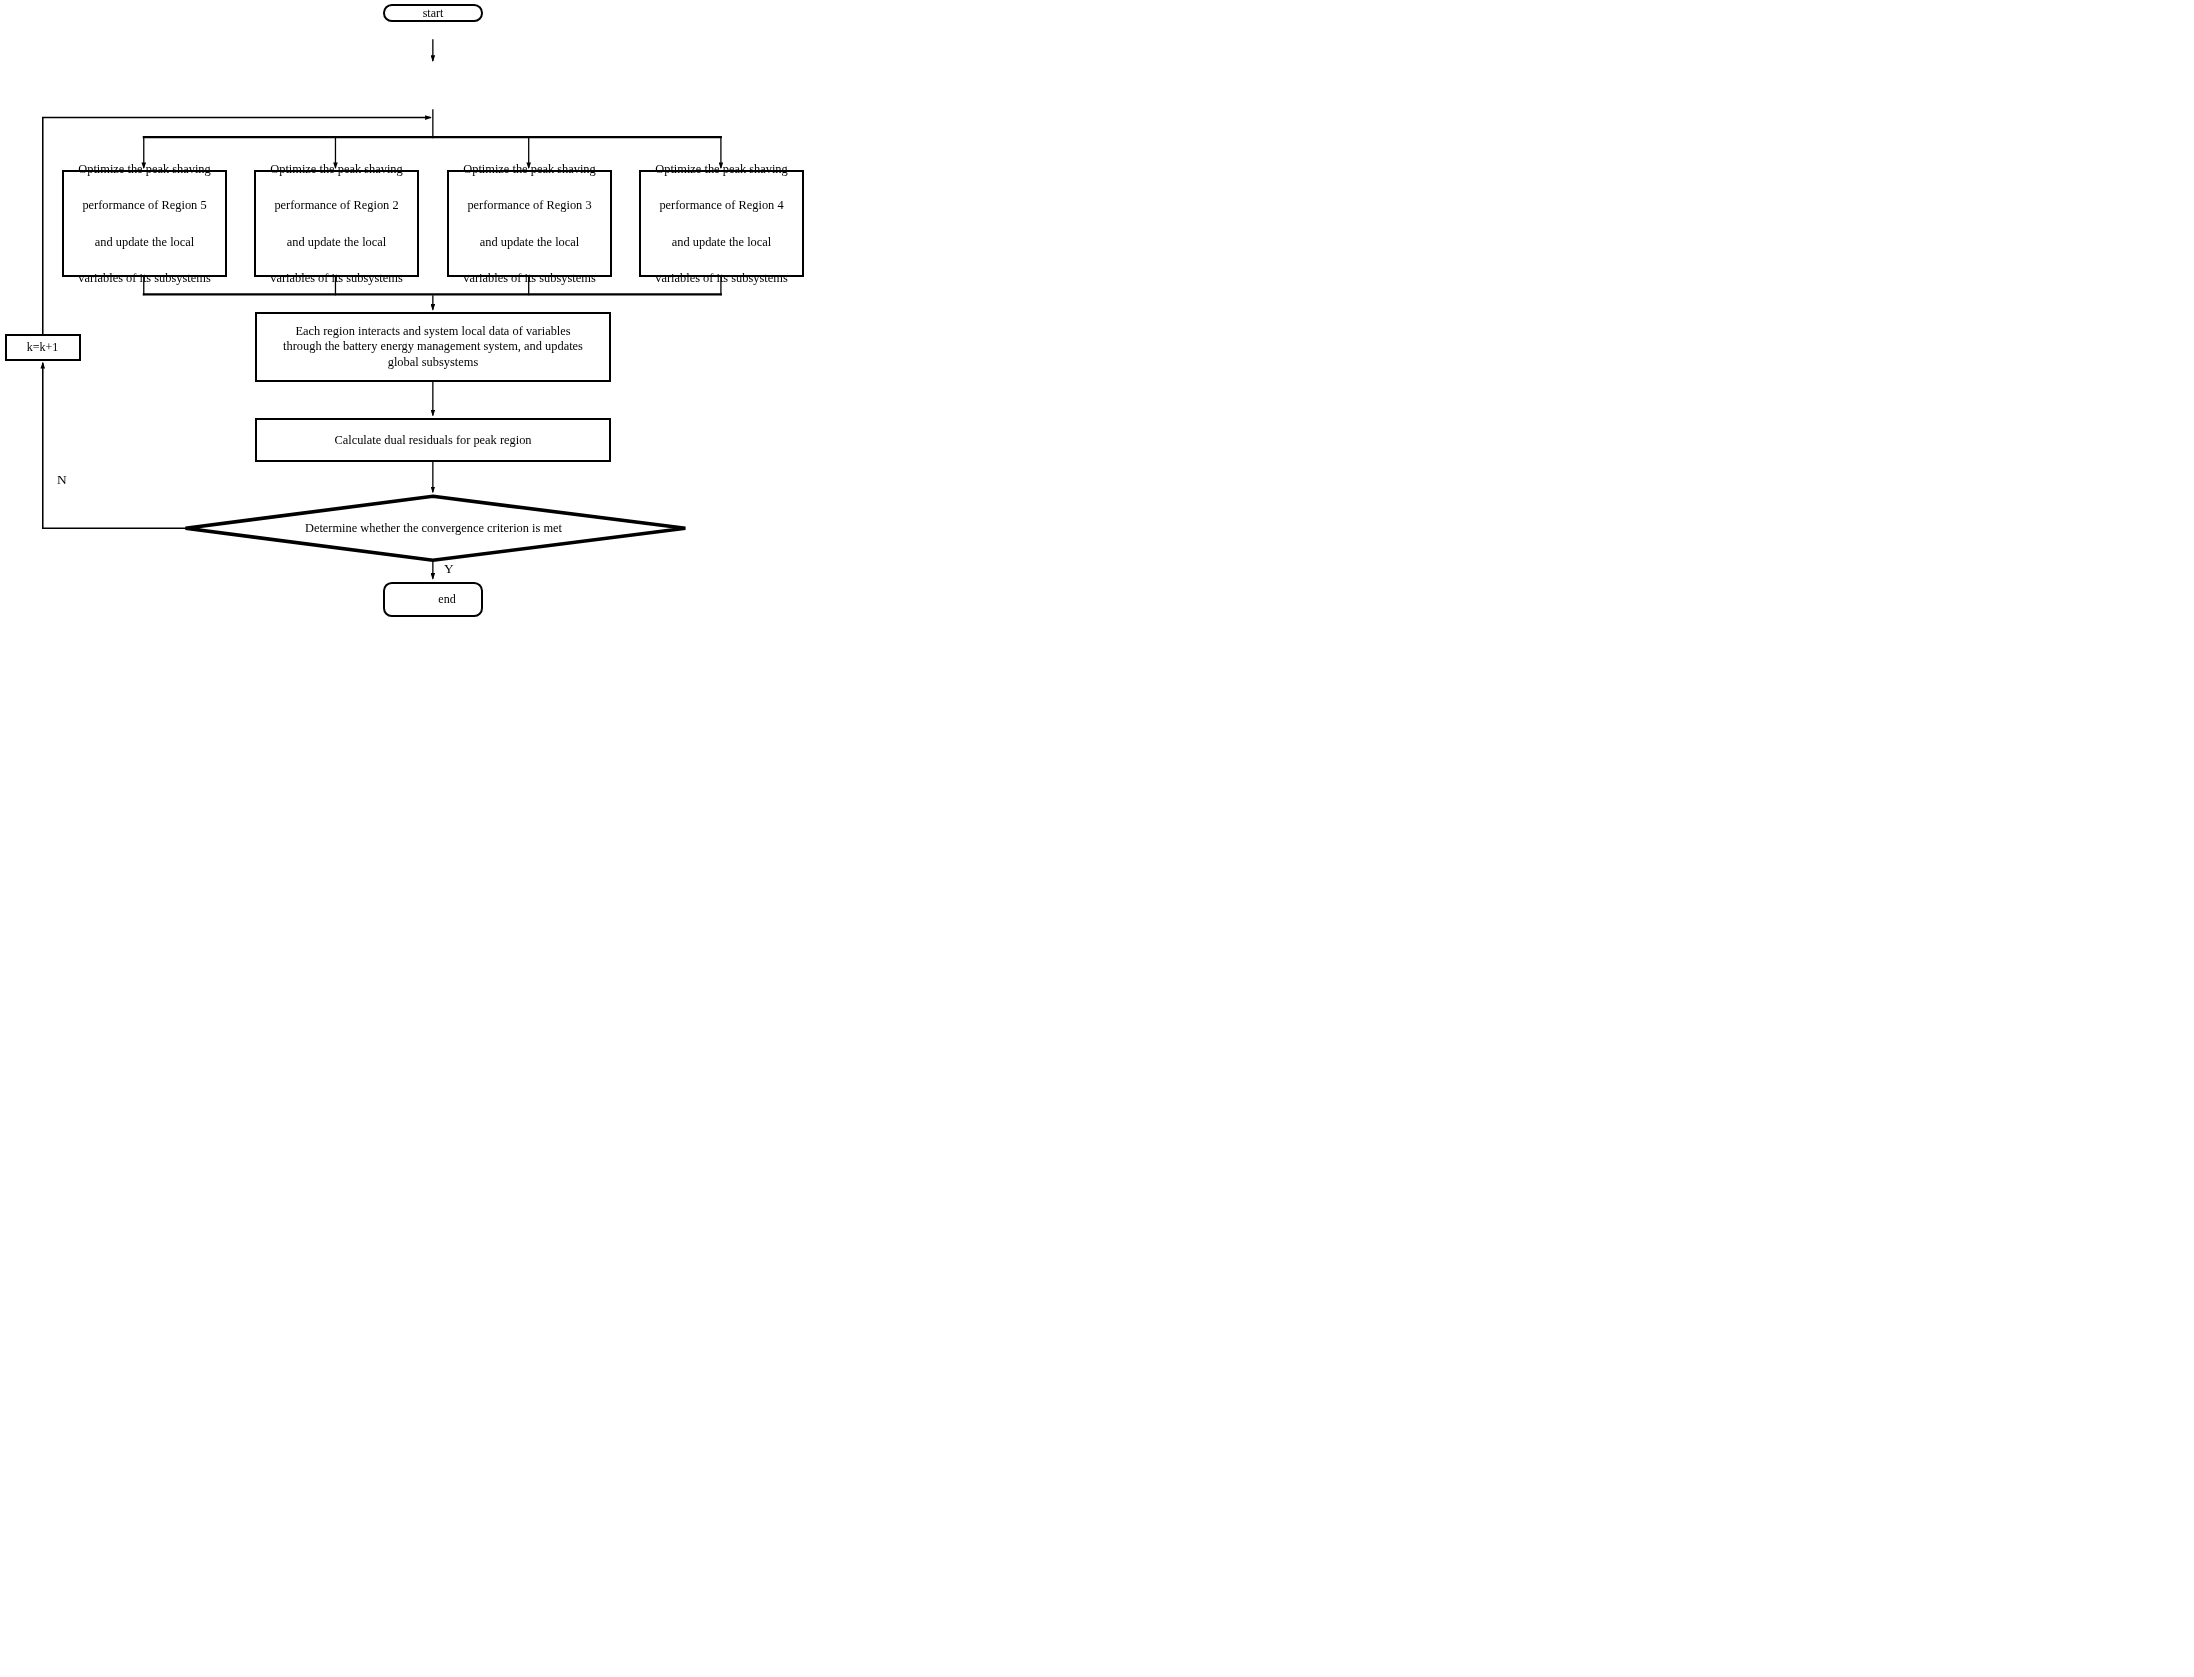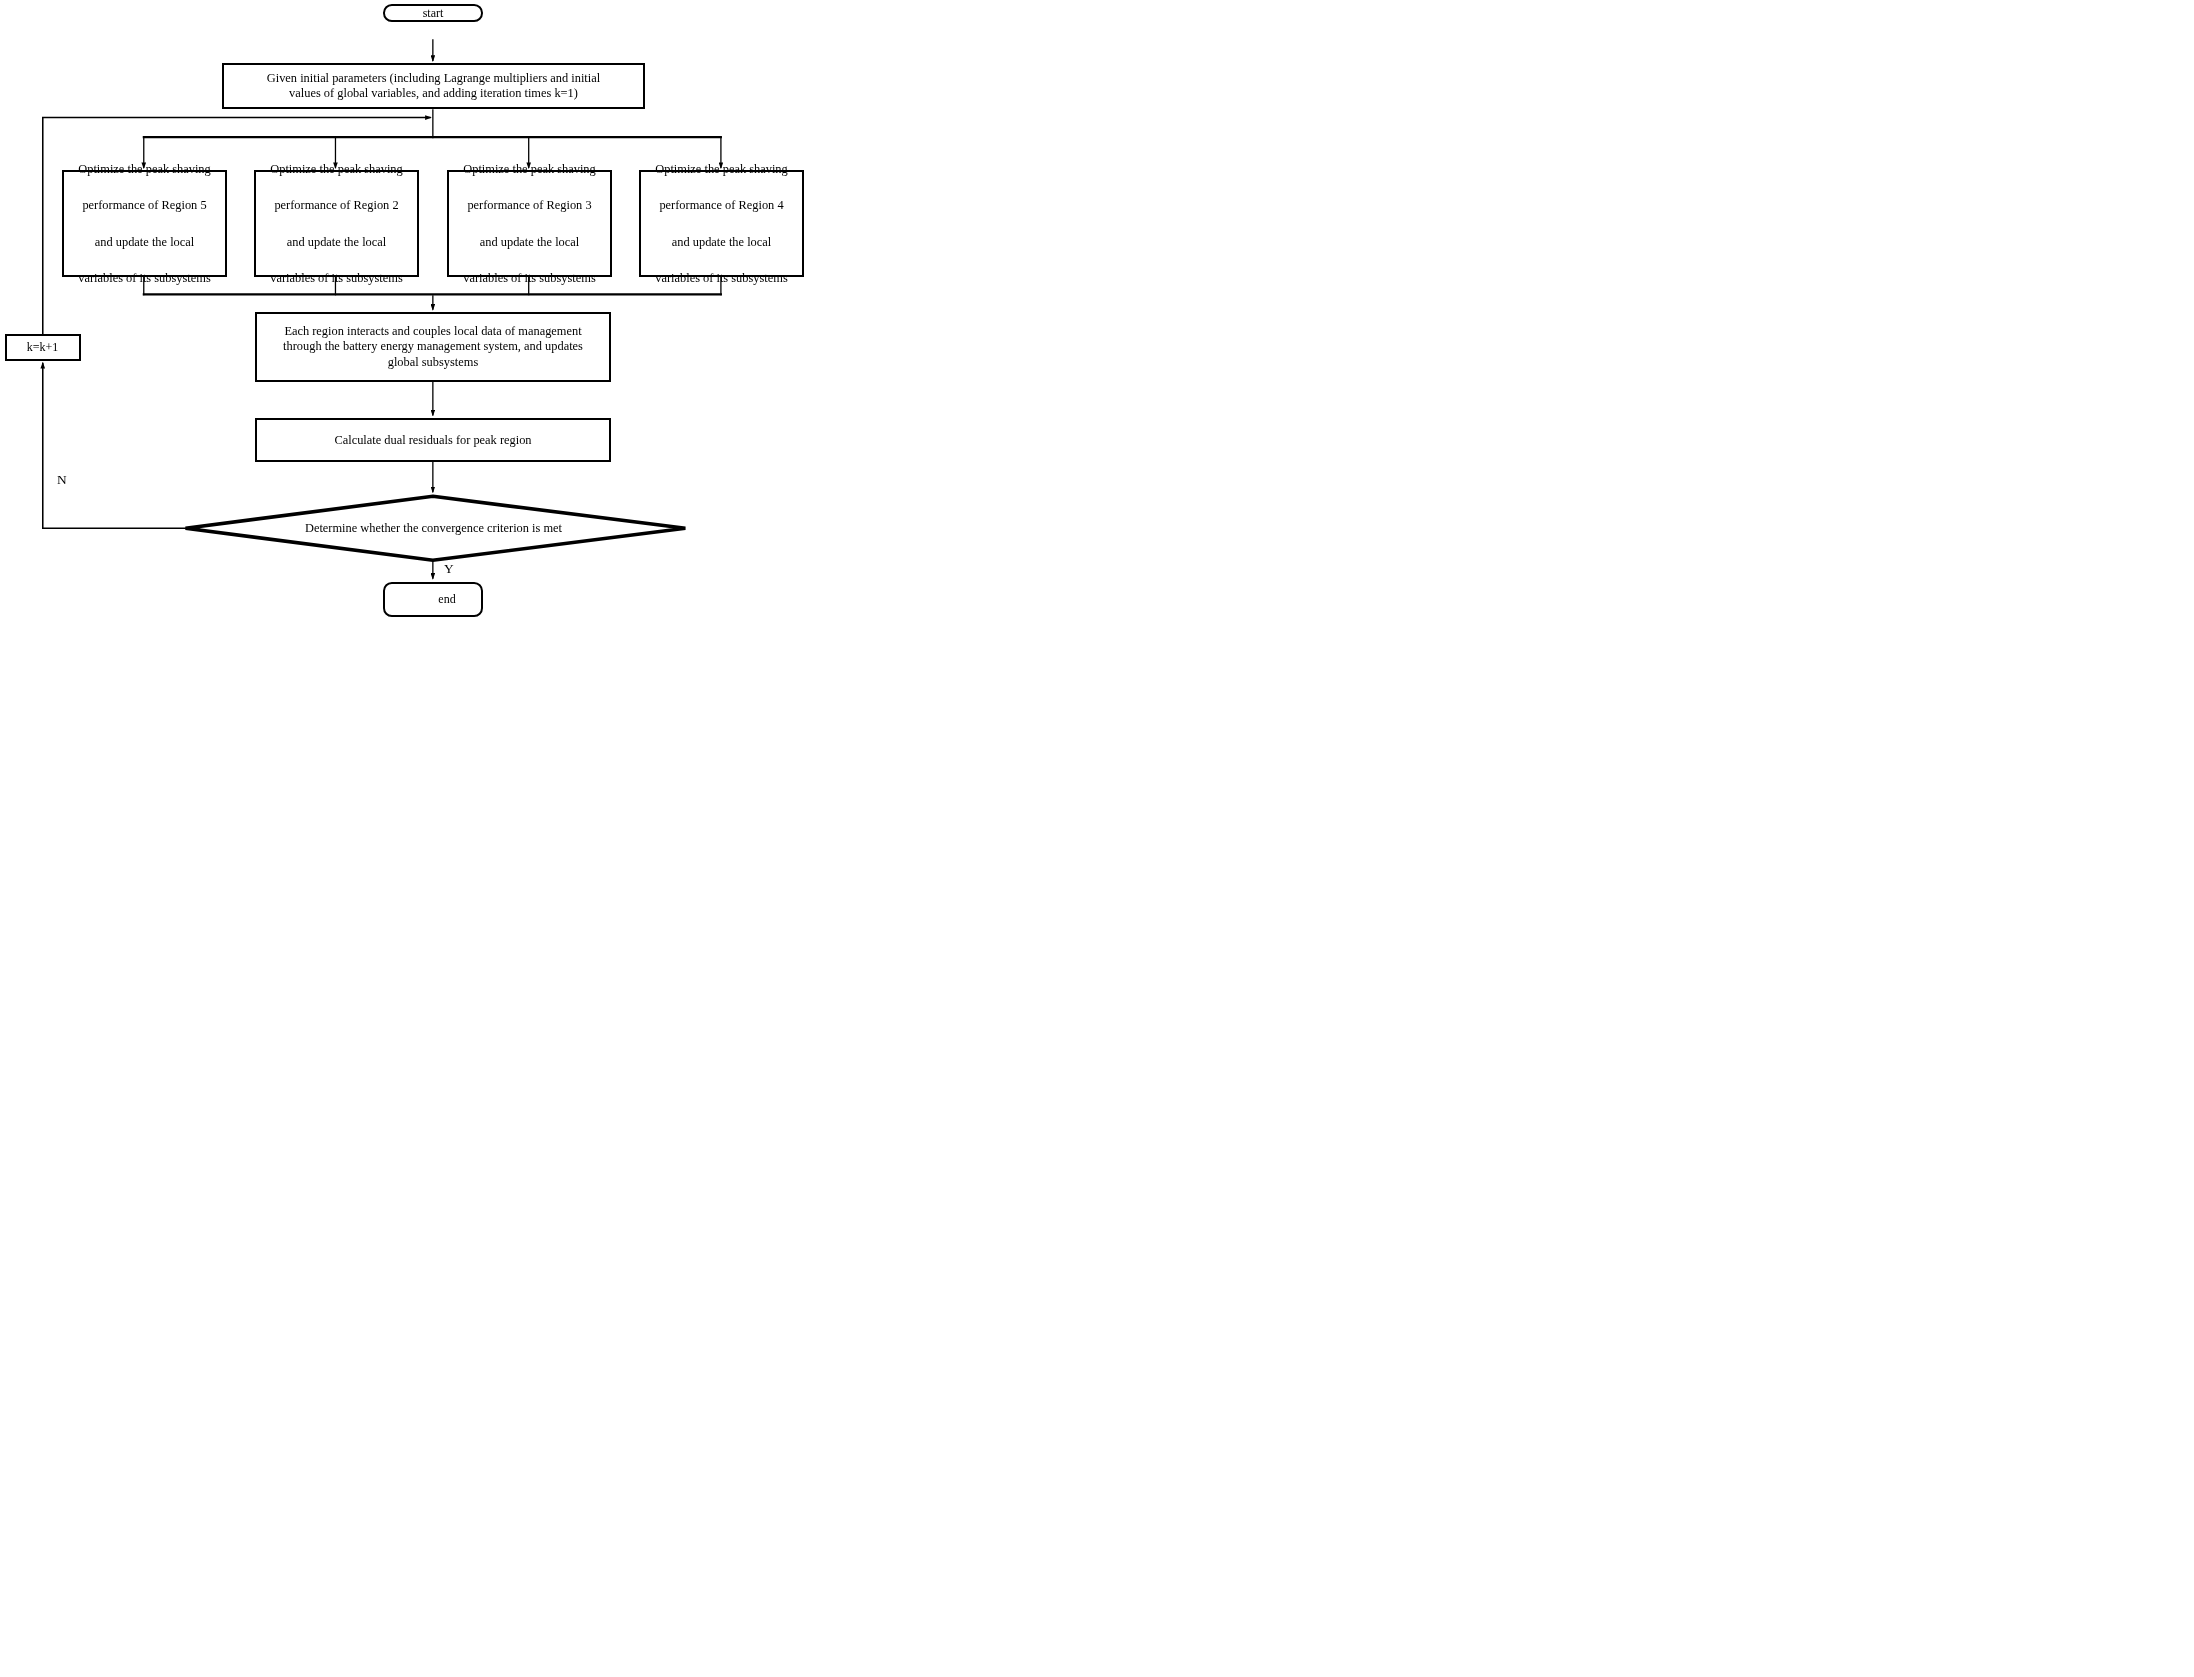--- a/index.html
+++ b/index.html
@@ -111,24 +111,20 @@
 
     <path class="thin" d="M840 1085 V1123" marker-end="url(#arrowhead)"></path>
 
     <path class="loop" d="M364 1025 H83 V704" marker-end="url(#arrowhead)"></path>
   </svg>
 
   <div class="node terminal" id="start-node">
     <div class="ln">start</div>
   </div>
 
-  <div class="node" id="init-box">
-    <div class="ln">Given initial parameters (including Lagrange multipliers and initial</div>
-    <div class="ln">values of global variables, and adding iteration times k=1)</div>
-  </div>
 
   <div class="node region-box" id="region-box-1">
     <div class="ln">Optimize the peak shaving</div>
     <div class="ln">performance of Region 5</div>
     <div class="ln">and update the local</div>
     <div class="ln">variables of its subsystems</div>
   </div>
 
   <div class="node region-box" id="region-box-2">
     <div class="ln">Optimize the peak shaving</div>
@@ -145,21 +141,21 @@
   </div>
 
   <div class="node region-box" id="region-box-4">
     <div class="ln">Optimize the peak shaving</div>
     <div class="ln">performance of Region 4</div>
     <div class="ln">and update the local</div>
     <div class="ln">variables of its subsystems</div>
   </div>
 
   <div class="node" id="interact-box">
-    <div class="ln">Each region interacts and couples local data of management</div>
+    <div class="ln">Each region interacts and system local data of variables</div>
     <div class="ln">through the battery energy management system, and updates</div>
     <div class="ln">global subsystems</div>
   </div>
 
   <div class="node" id="residual-box">
     <div class="ln">Calculate dual residuals for peak region</div>
   </div>
 
   <div class="diamond-label">Determine whether the convergence criterion is met</div>
 

